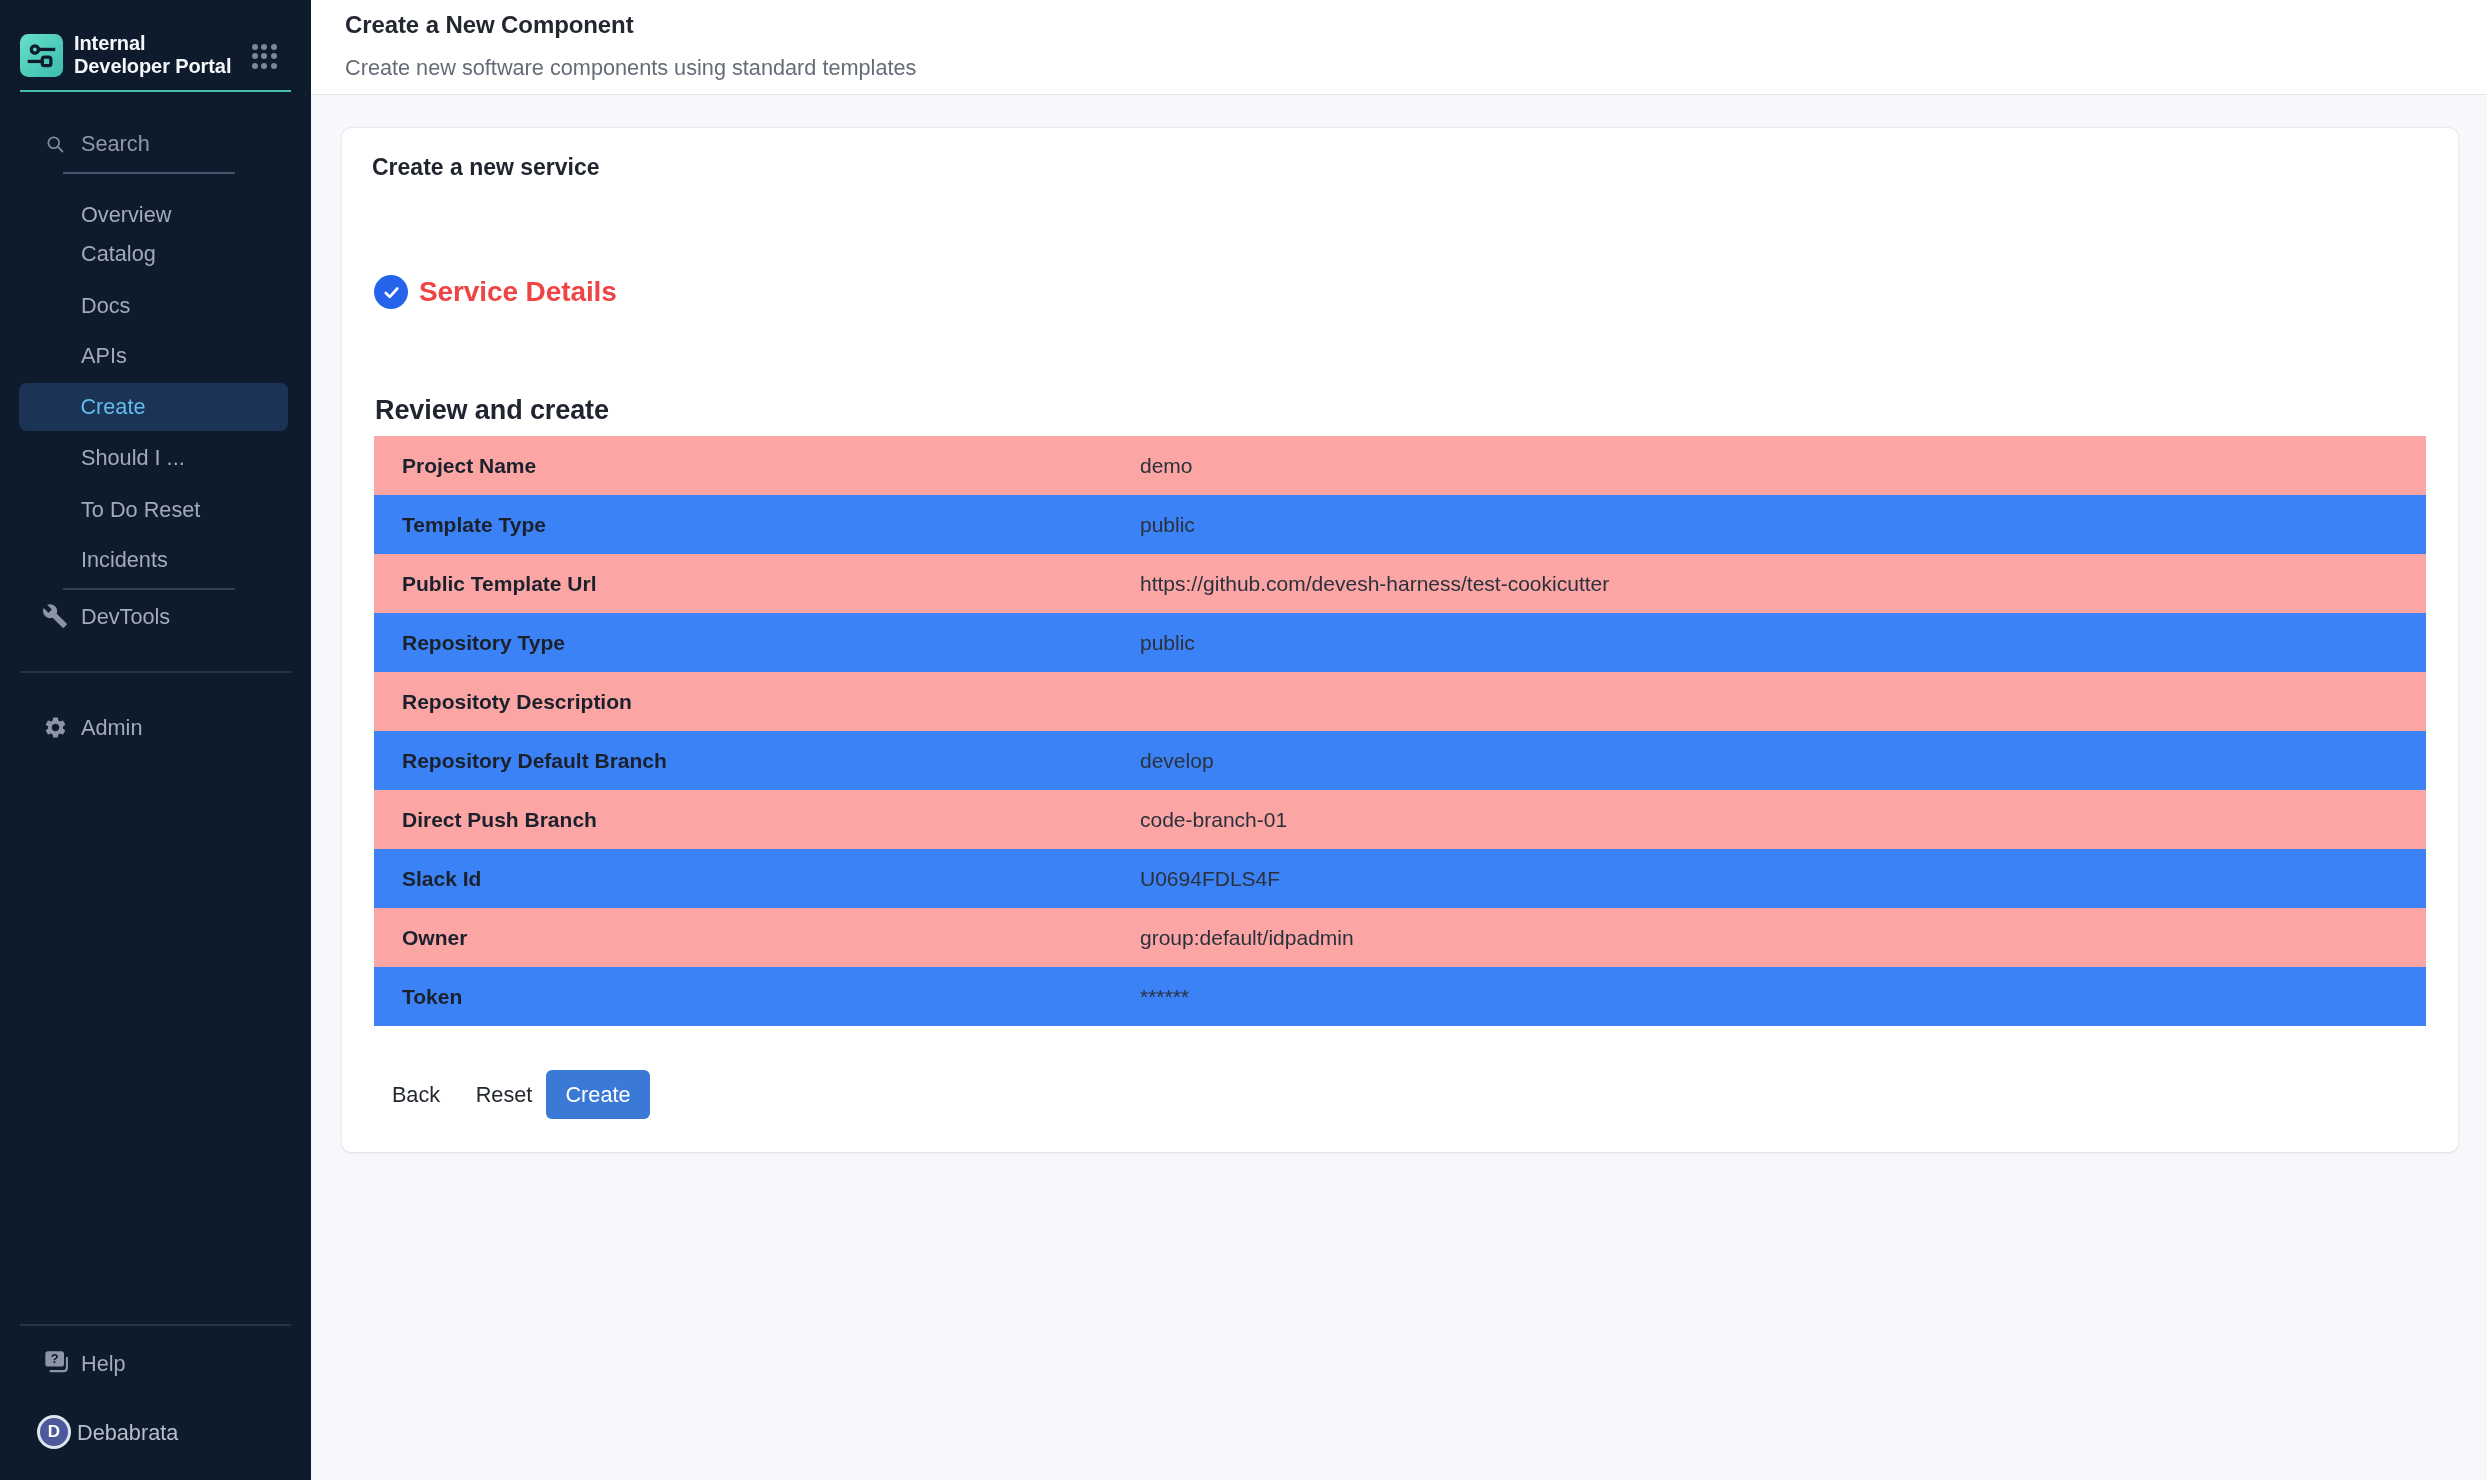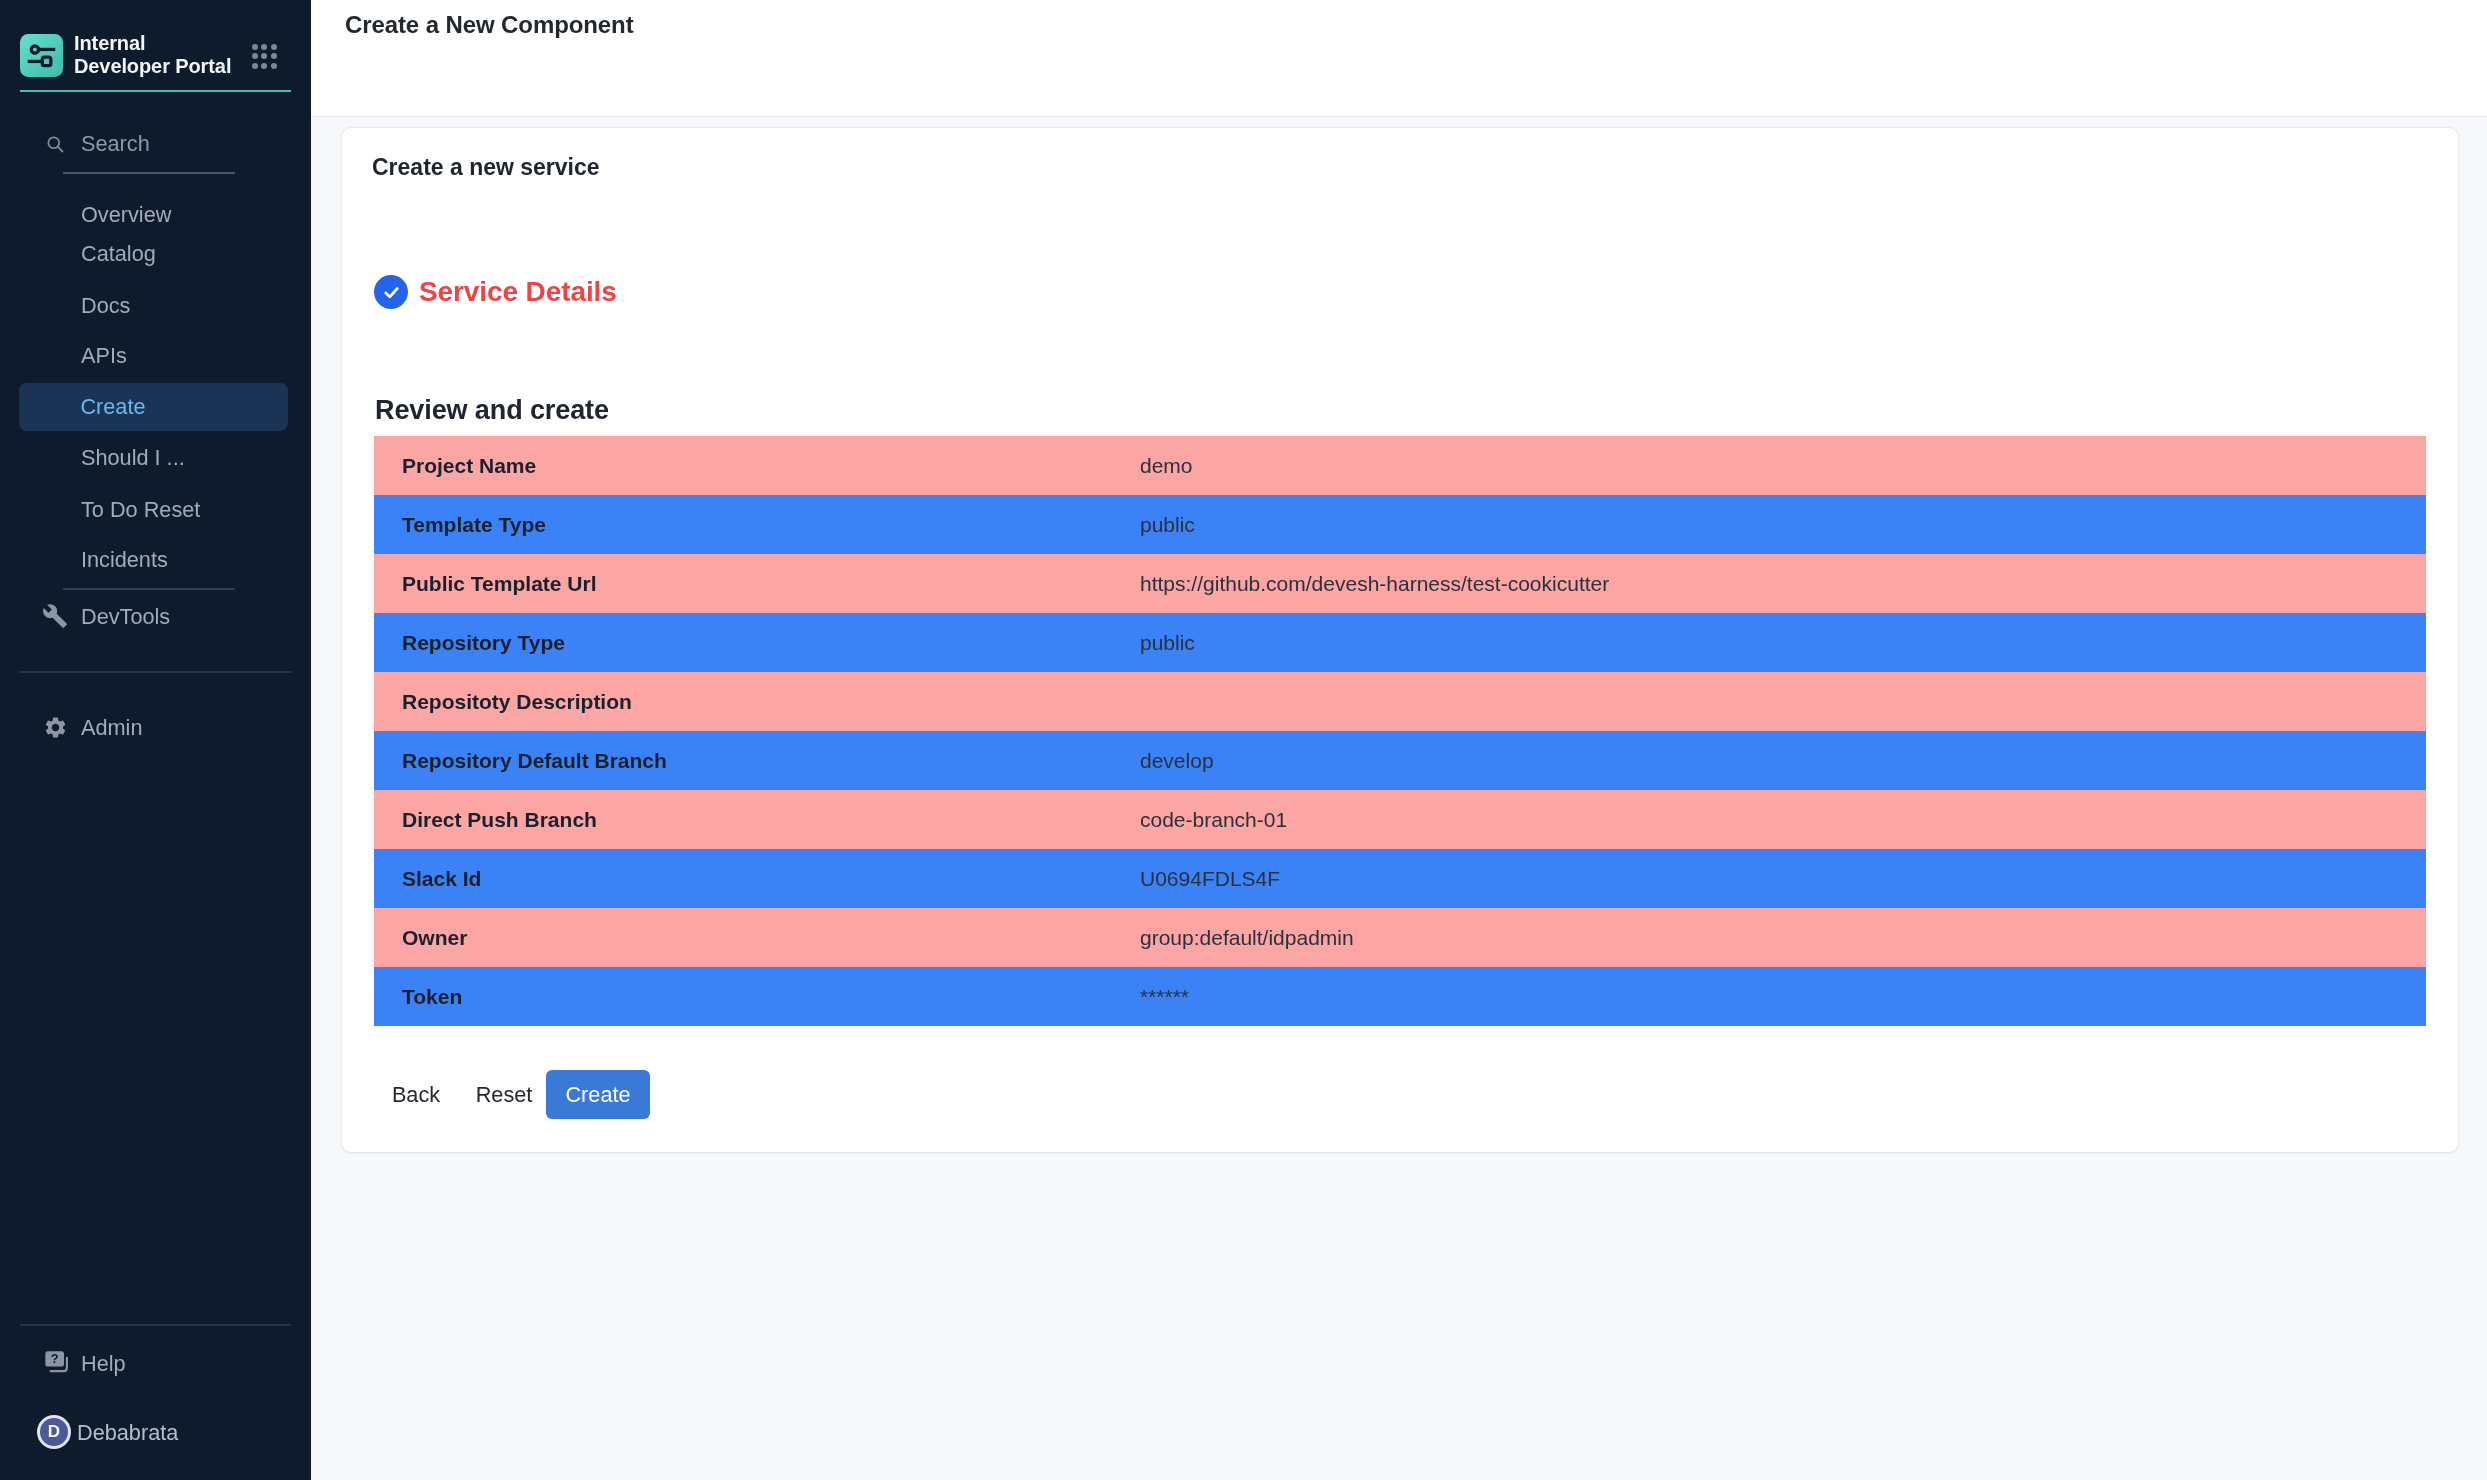--- a/index.html
+++ b/index.html
@@ -57,21 +57,21 @@
   .avatar {
     position:absolute; left:37px; top:1415px; width:34px; height:34px;
     border-radius:50%; background:#4c599b; border:3px solid #dfe5ee;
     display:flex; align-items:center; justify-content:center;
     color:#fff; font-size:17px; font-weight:700; cursor:pointer;
   }
 
   
   .main { position:absolute; left:311px; top:0; width:2176px; height:1480px; background:#f7f8fb; }
   .page-header {
-    position:absolute; left:0; top:0; width:2176px; height:117px;
+    position:absolute; left:0; top:0; width:2176px; height:95px;
     background:#ffffff; border-bottom:1.5px solid #e2e5eb;
   }
   .page-title {
     position:absolute; left:34px; top:11.2px;
     font-size:24px; font-weight:700; color:#23272f; letter-spacing:-0.1px;
   }
   .page-subtitle {
     position:absolute; left:34px; top:55px;
     font-size:21.7px; color:#646c78;
   }
@@ -208,20 +208,21 @@
   <div class="avatar">
     <span>D</span>
   </div>
   <div class="side-label" style="left:77px; top:1420px; color:#b6bfcc;">Debabrata</div>
 </div>
 
 <div class="main">
 
   <div class="page-header">
     <div class="page-title">Create a New Component</div>
+    <div class="page-subtitle">Create new software components using standard templates</div>
   </div>
 
   <div class="card">
     <div class="card-title">Create a new service</div>
 
     <div class="step-check">
       <svg width="21" height="21" viewBox="0 0 24 24" fill="none" stroke="#ffffff" stroke-width="3.2" stroke-linecap="round" stroke-linejoin="round">
         <polyline points="5.5,12.5 10,17 18.5,7.5"></polyline>
       </svg>
     </div>

